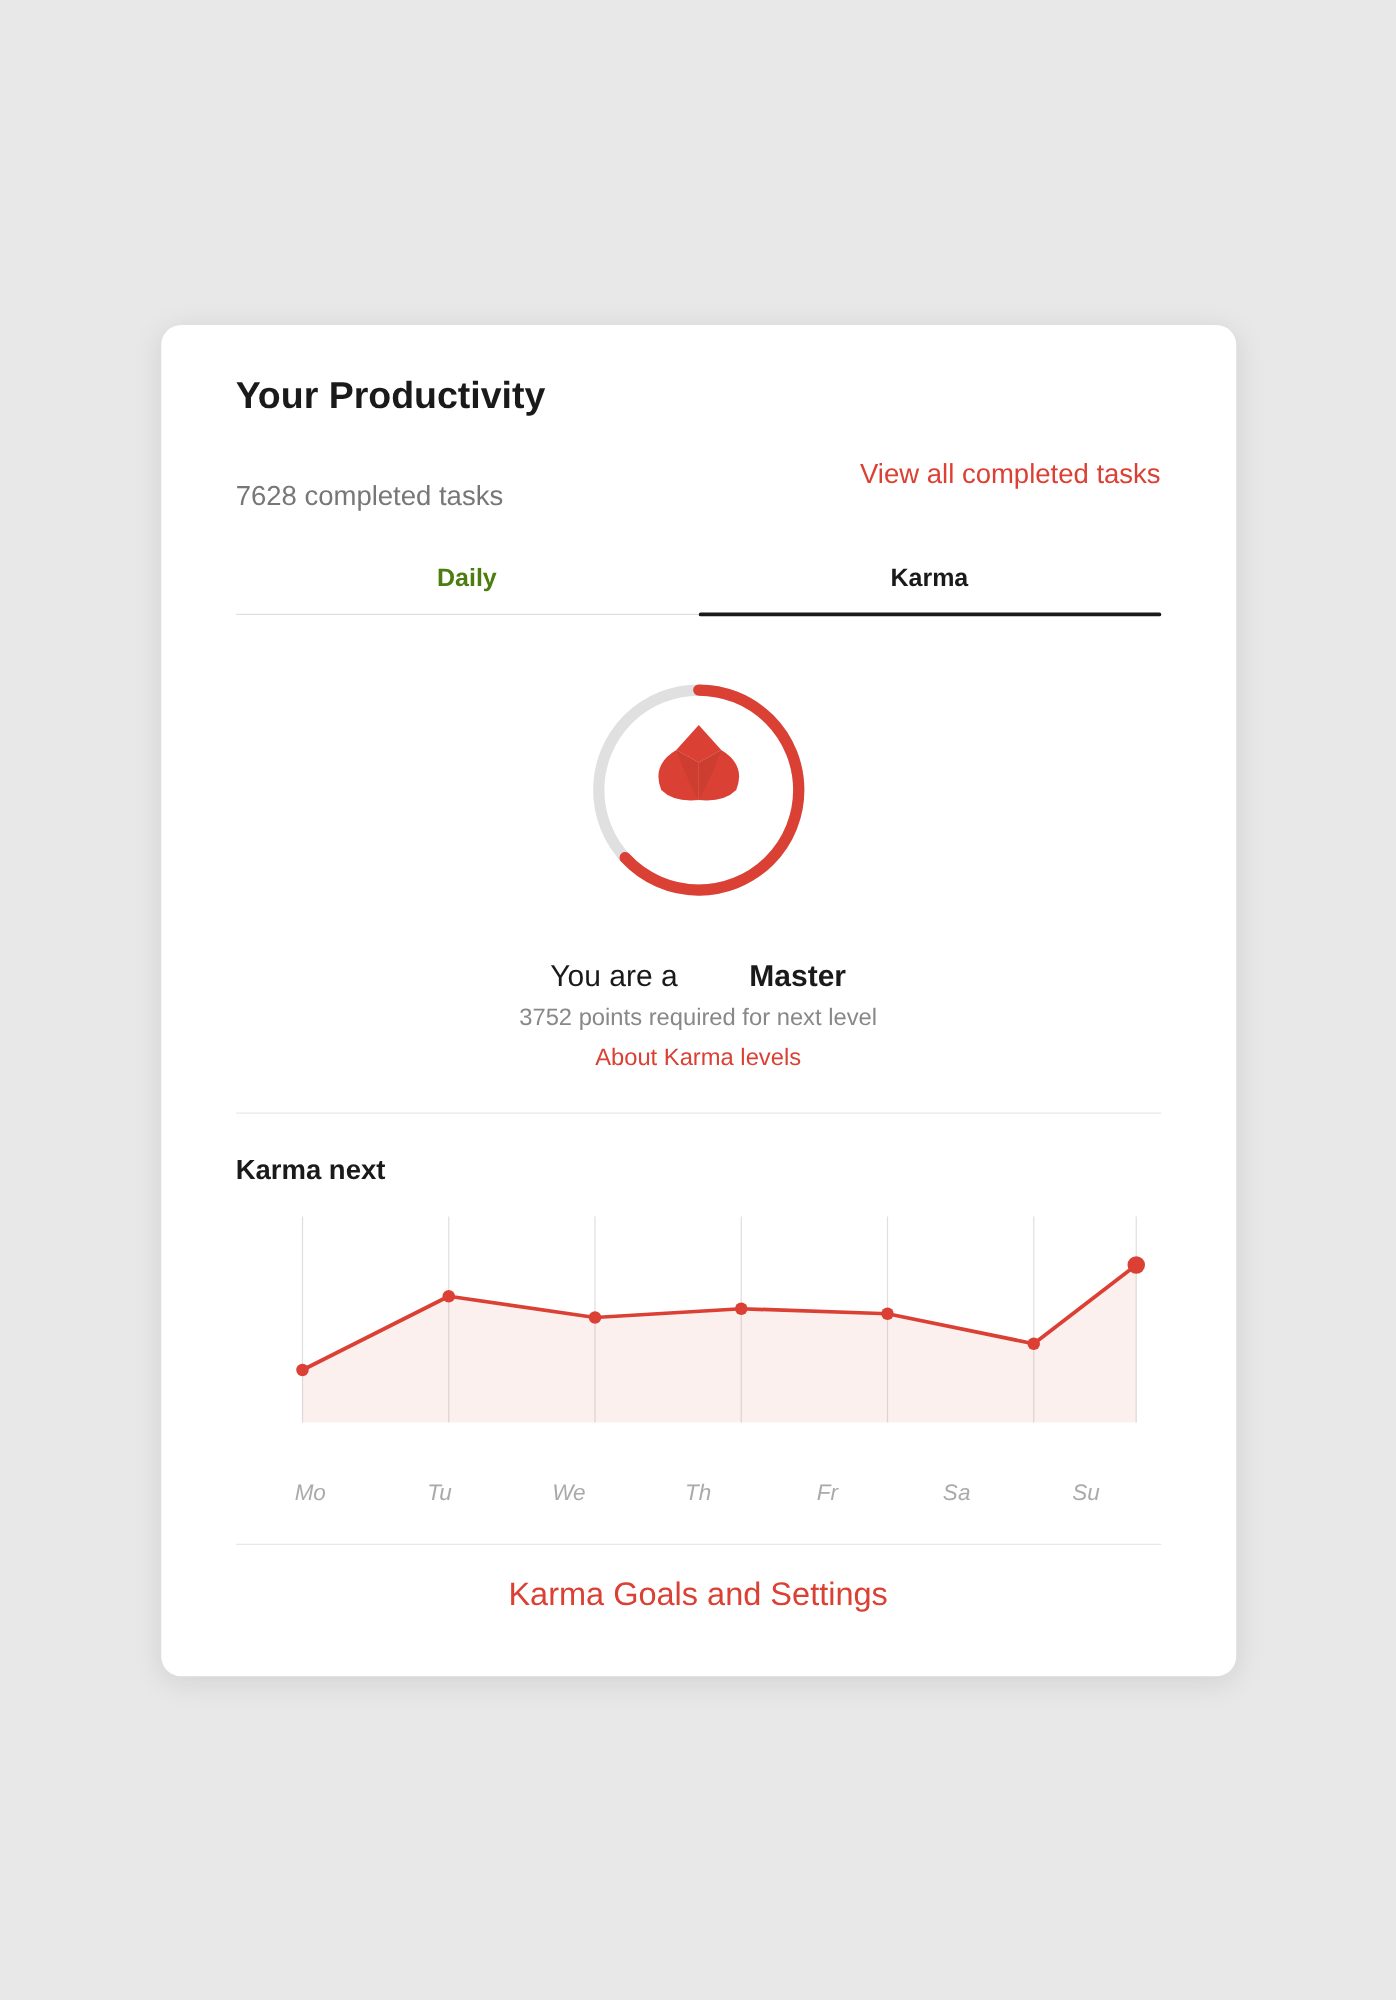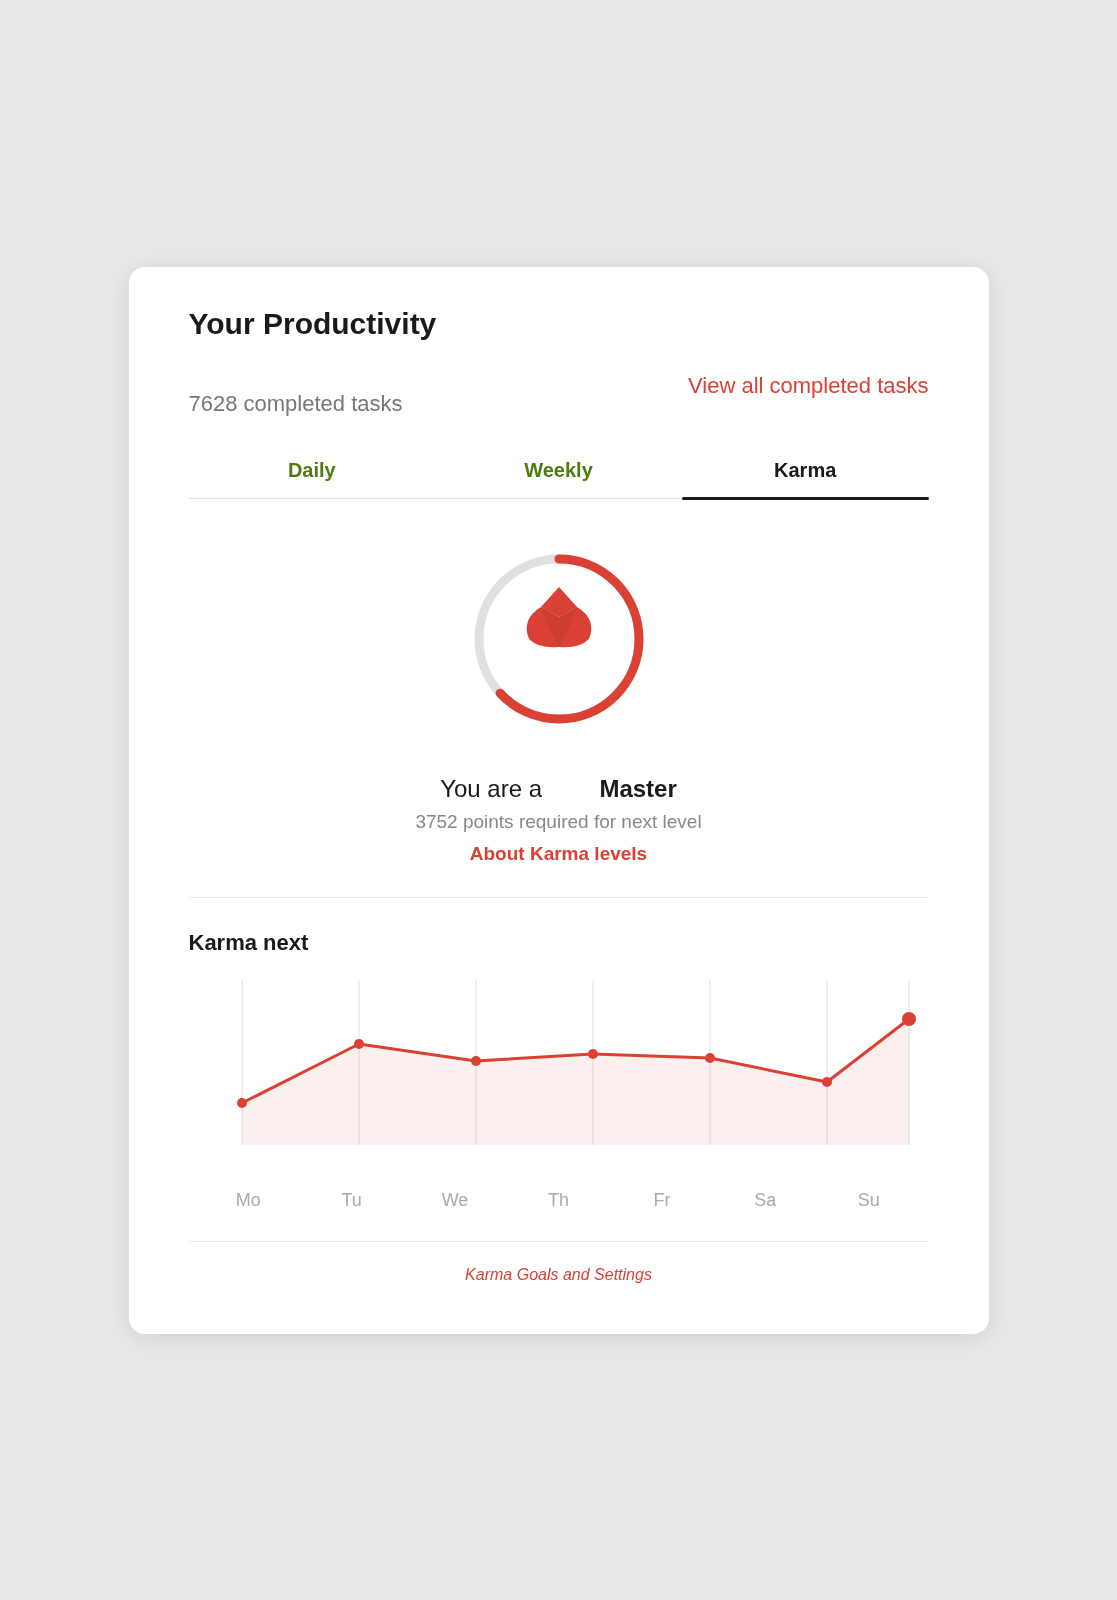--- a/index.html
+++ b/index.html
@@ -115,40 +115,40 @@
     .karma-points-text {
       font-size: 19px;
       color: #888;
       margin-bottom: 10px;
     }
 
     .karma-about-link {
       font-size: 19px;
       color: #db4035;
       cursor: pointer;
-      font-weight: bold;
     }
 
     .divider {
       border: none;
       border-top: 1.5px solid #e8e8e8;
       margin: 32px 0;
     }
 
     .karma-trend-title {
       font-size: 22px;
       font-weight: 700;
       color: #1a1a1a;
       margin-bottom: 24px;
     }
 
     
     .chart-container {
       width: 100%;
       margin-bottom: 0;
+      font-style: italic;
     }
 
     .chart-svg {
       width: 100%;
       height: 200px;
     }
 
     .chart-labels {
       display: flex;
       justify-content: space-between;
@@ -165,44 +165,40 @@
 
     .divider-bottom {
       border: none;
       border-top: 1.5px solid #e8e8e8;
       margin: 30px 0 24px 0;
     }
 
     .karma-goals-link {
       display: block;
       text-align: center;
-      font-size: 16px;
+      font-size: 26px;
       color: #db4035;
       cursor: pointer;
-      font-style: italic;
     }
   </style>
 </head>
 <body>
 
 <div class="card">
 
   <div class="page-title">Your Productivity</div>
 
   <div class="stats-row">
     <span class="completed-count">7628 completed tasks</span>
     <a class="view-all-link">View all completed tasks</a>
   </div>
 
   <div class="tabs">
     <div class="tab">
       <span>Daily</span>
-    </div>
-    <div class="tab">
-      <span>Weekly</span>
     </div>
     <div class="tab active">
       <span>Karma</span>
     </div>
   </div>
 
   <div class="karma-circle-container">
     <svg class="karma-svg" viewBox="0 0 200 200">
 
       <circle cx="100" cy="100" r="80" fill="none" stroke="#e0e0e0" stroke-width="9"></circle>

